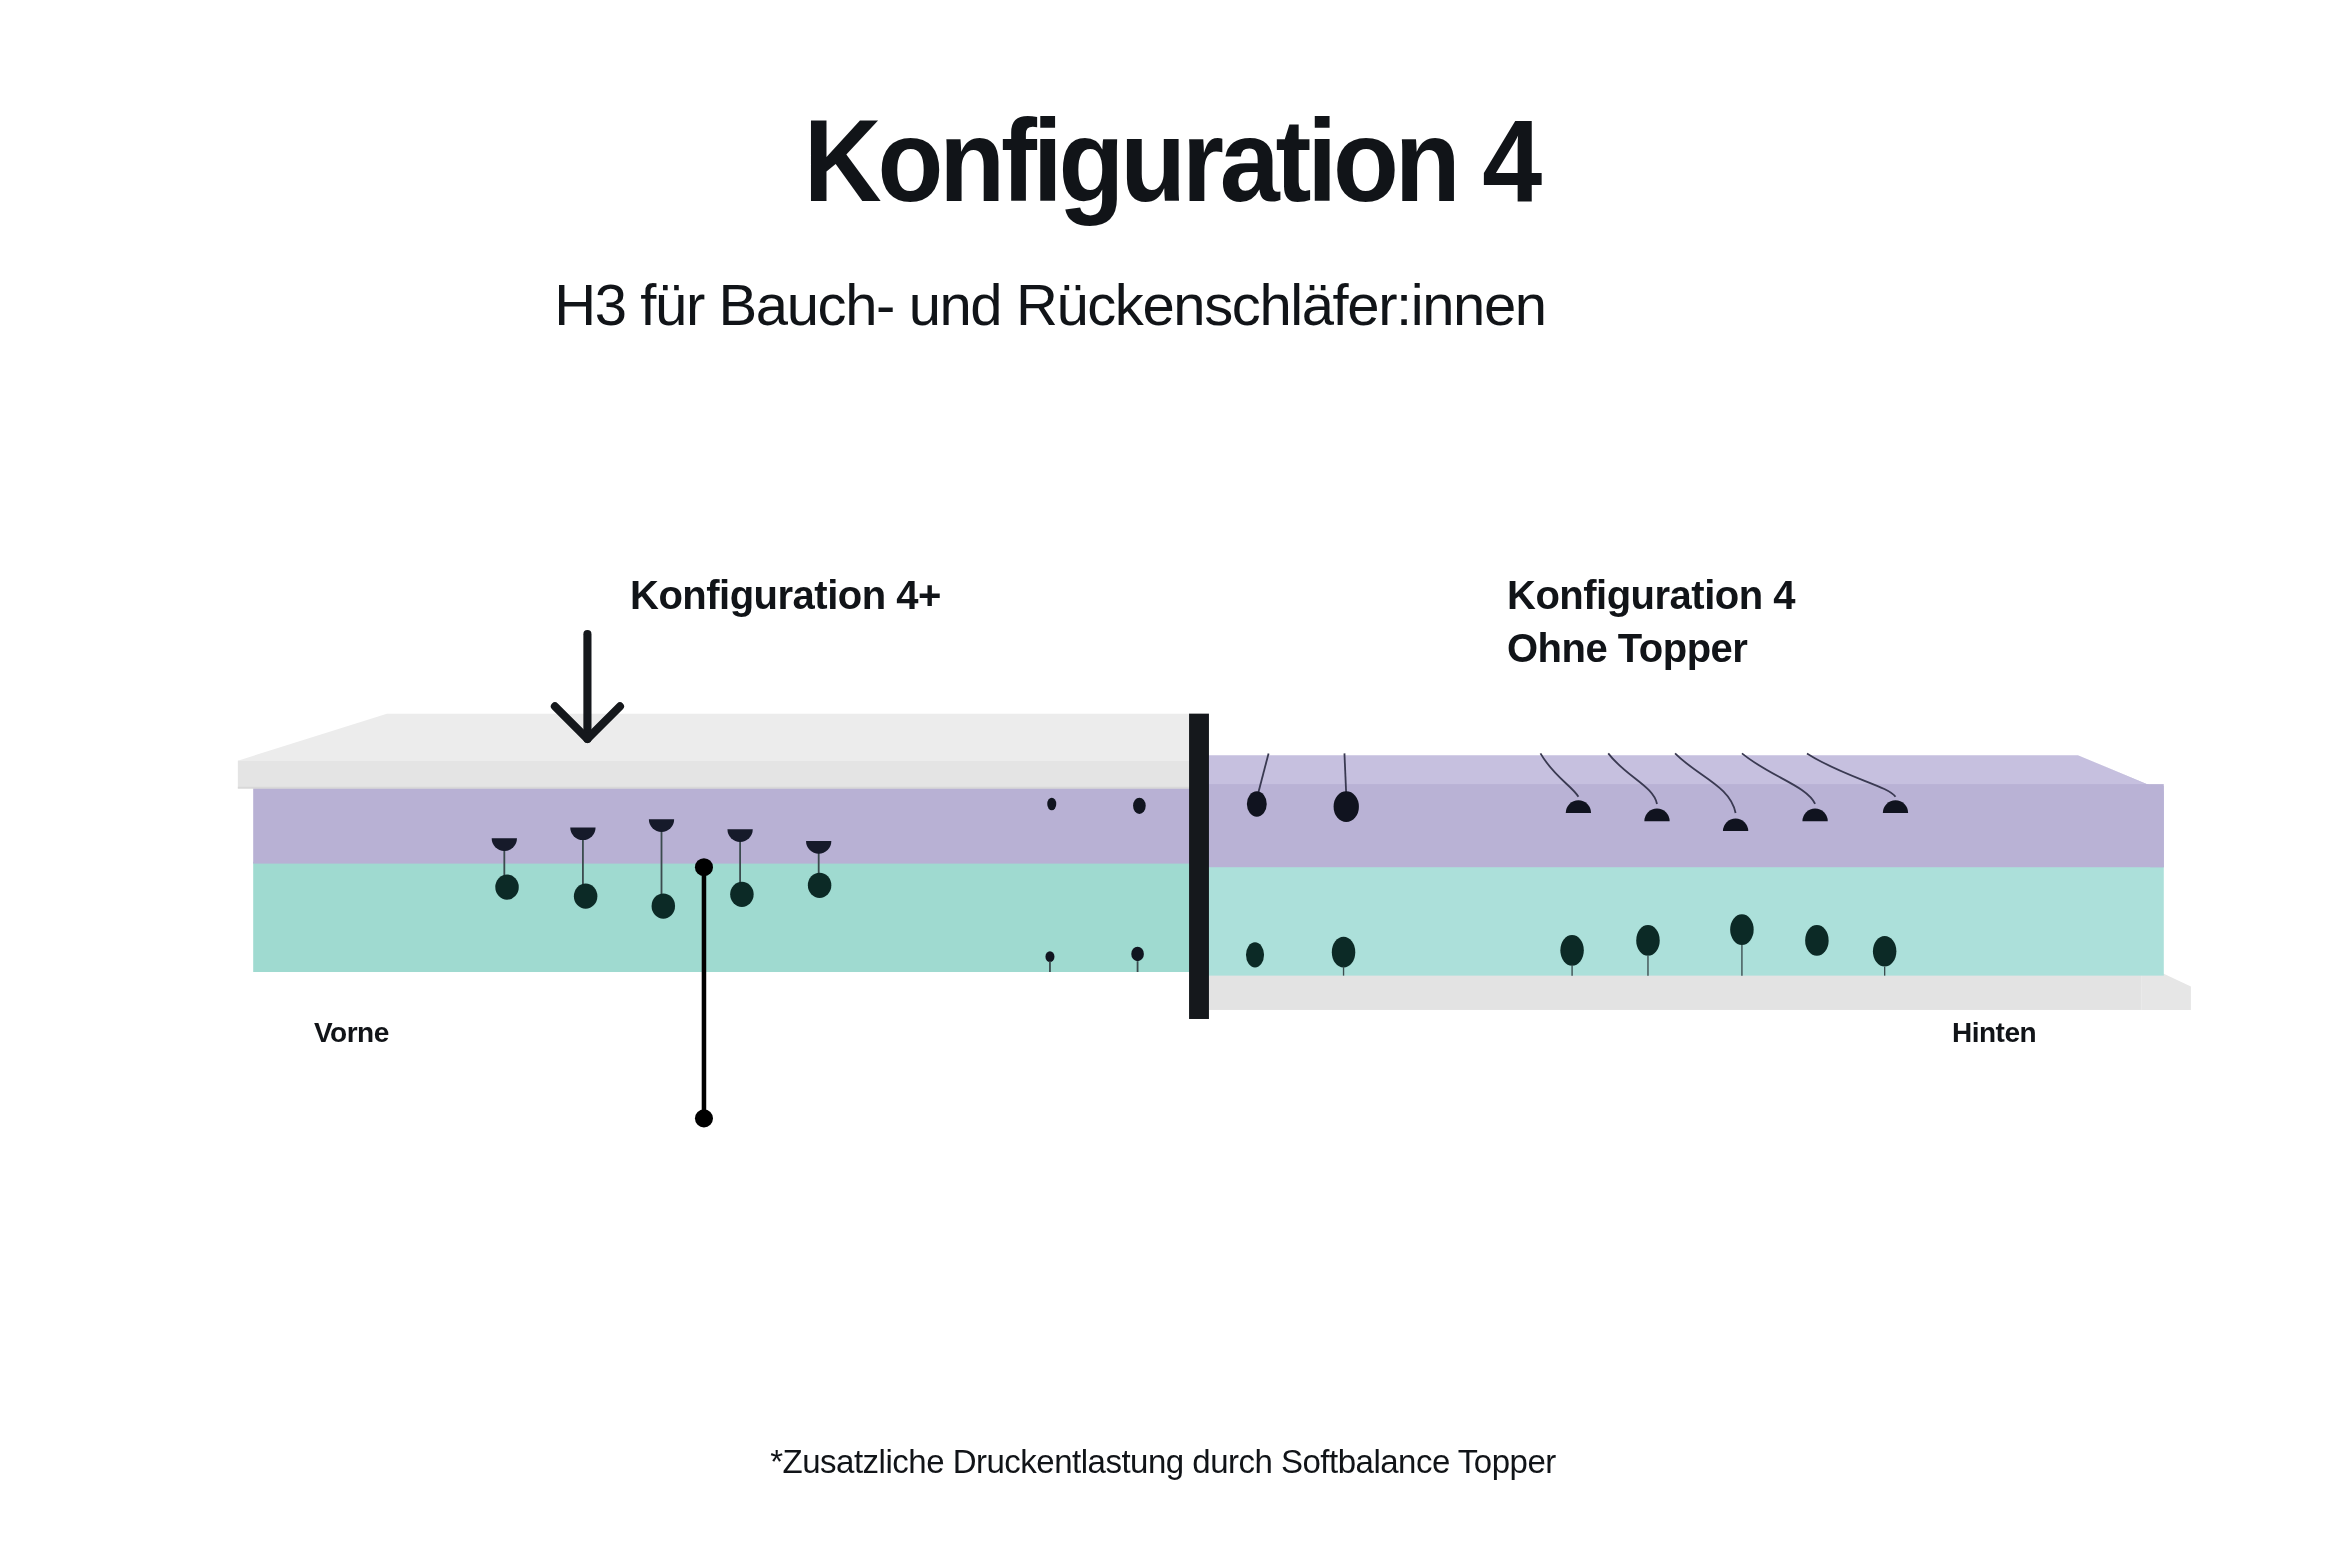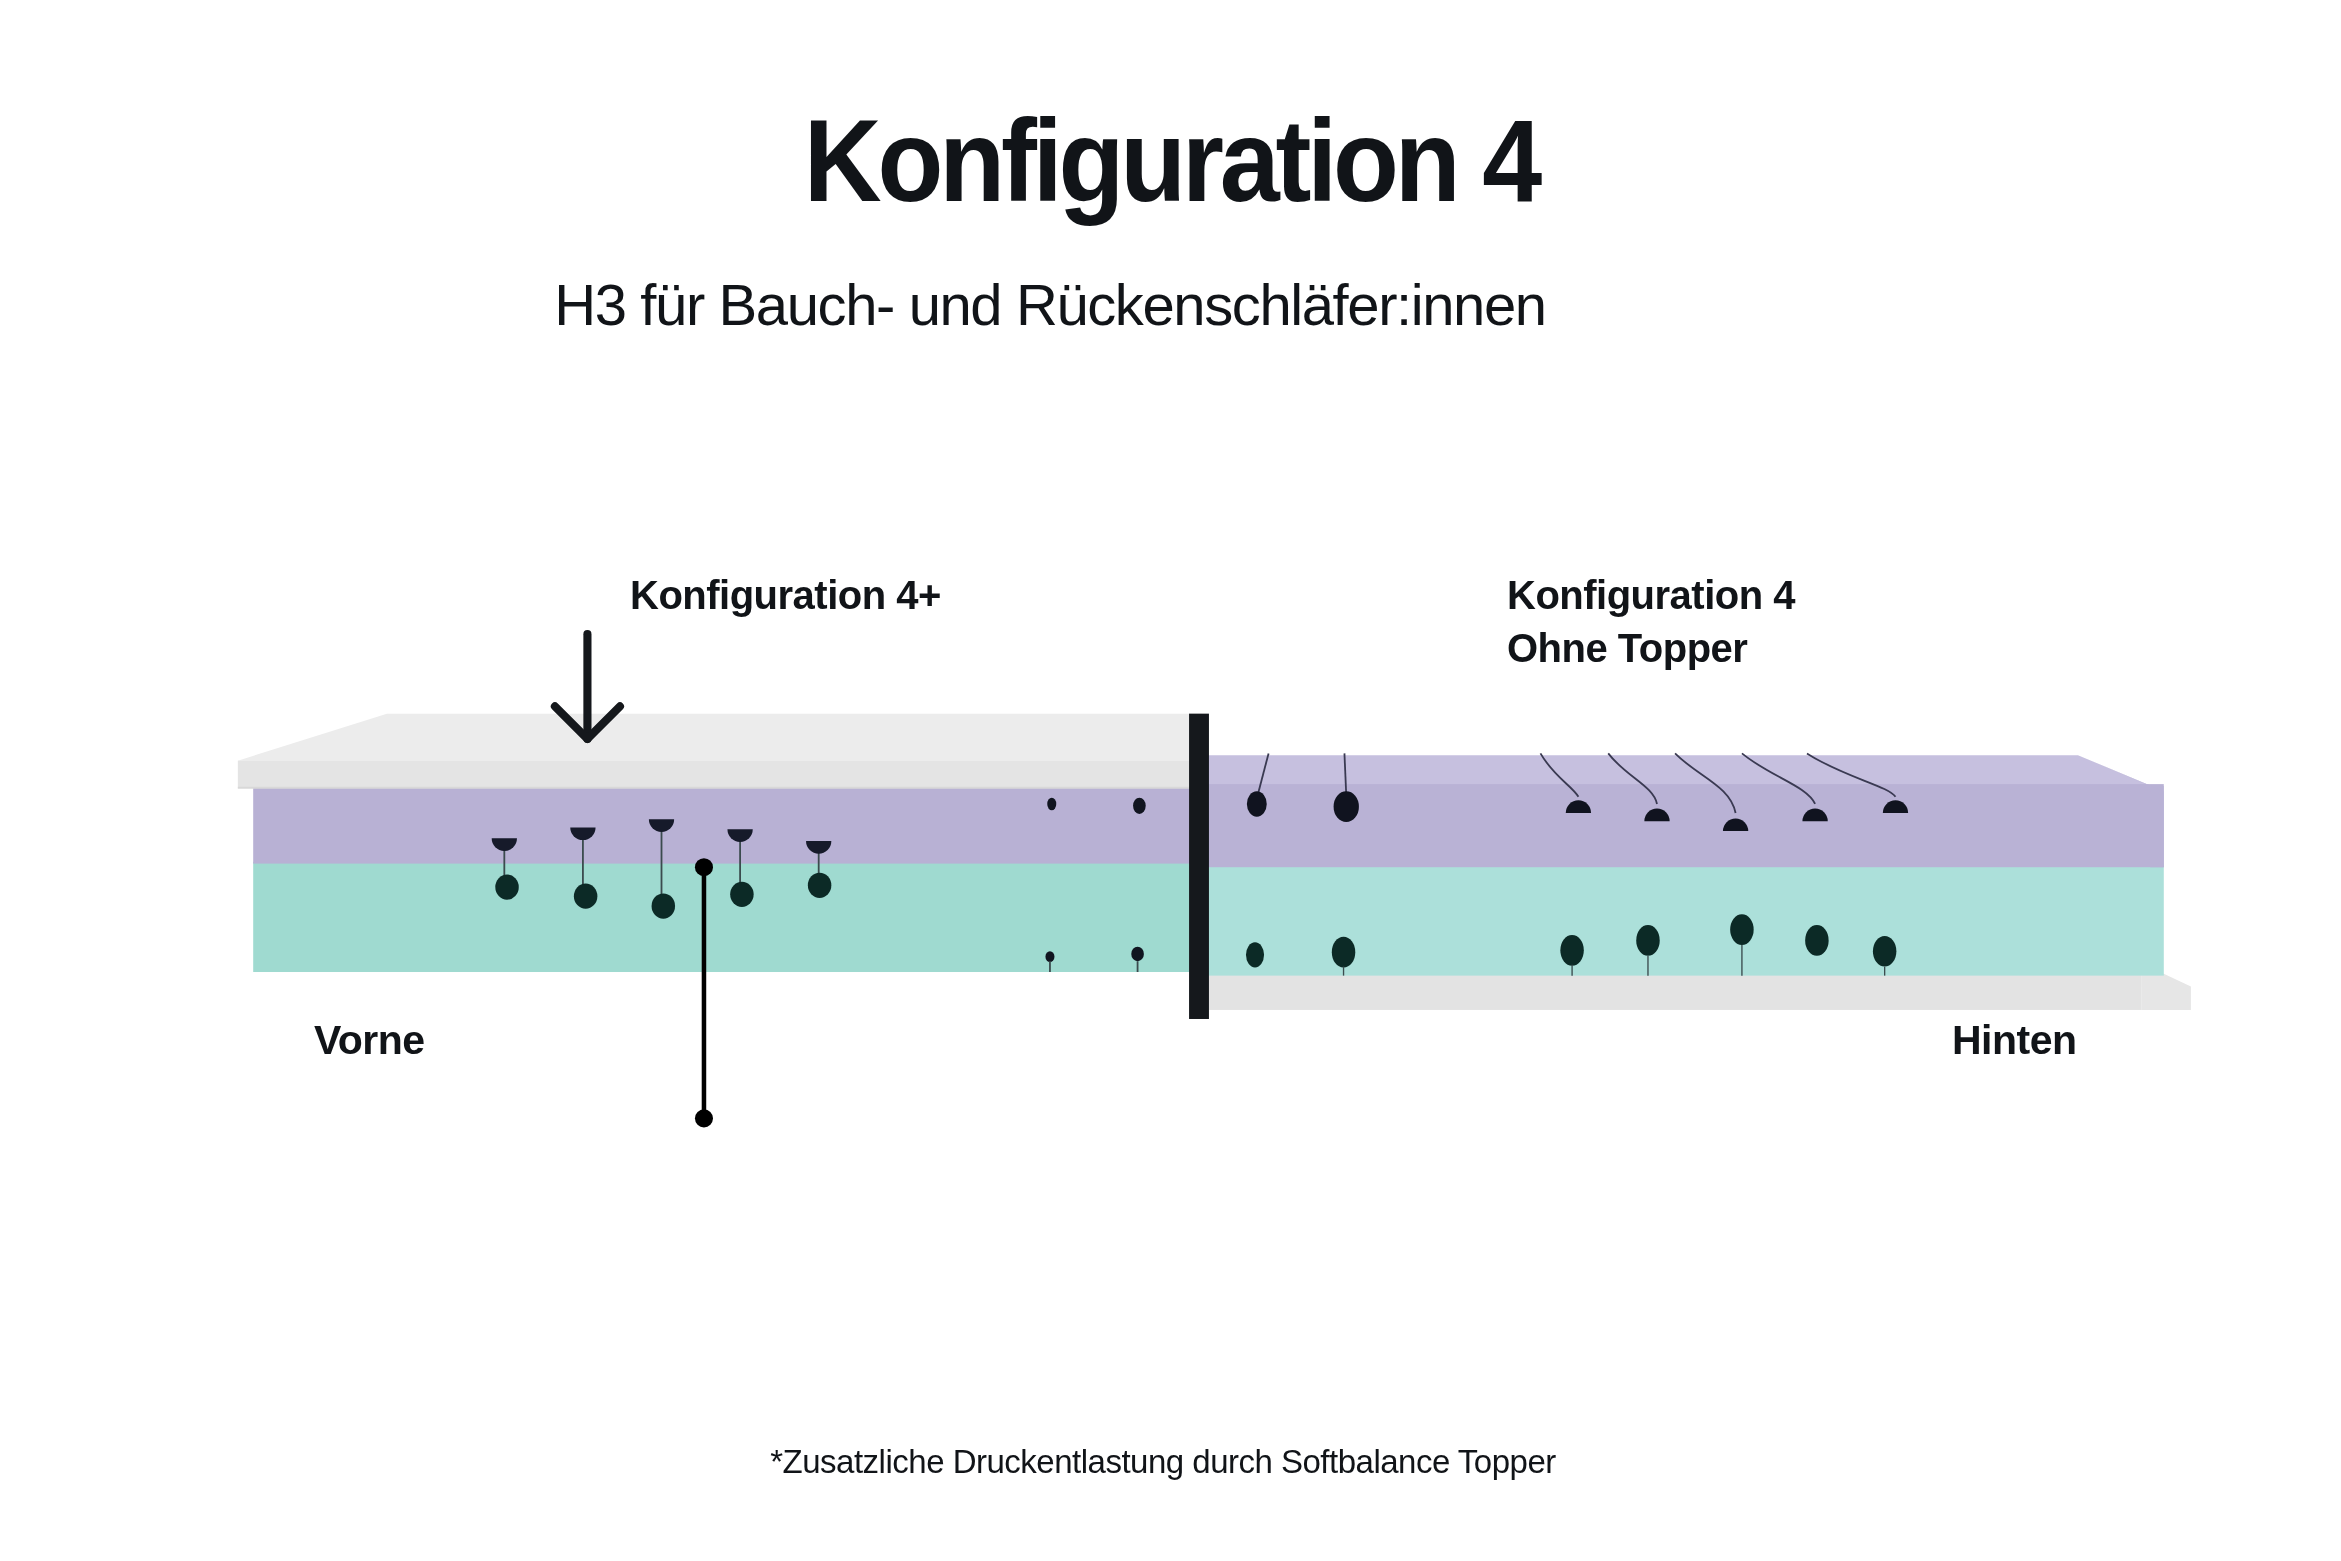--- a/index.html
+++ b/index.html
@@ -5,21 +5,21 @@
   html, body { margin: 0; padding: 0; background: #ffffff; }
   body { width: 2342px; height: 1561px; position: relative; overflow: hidden;
          font-family: "Liberation Sans", sans-serif; color: #111418; }
   .abs { position: absolute; }
   .title { left: 0; width: 2342px; top: 98px; text-align: center;
            font-size: 116px; font-weight: 700; letter-spacing: -4.5px; line-height: 1.1;
            transform: scaleX(0.93); transform-origin: center; }
   .subtitle { left: 0; width: 2100px; top: 273px; text-align: center;
               font-size: 58px; font-weight: 400; letter-spacing: -1.4px; line-height: 1.1; }
   .section-label { font-size: 40px; font-weight: 700; line-height: 53px; letter-spacing: -0.5px; }
-  .side-label { font-size: 41px; font-weight: 700; letter-spacing: -0.5px; }
+  .side-label { font-size: 28px; font-weight: 700; letter-spacing: -0.5px; }
   .callout-text { font-size: 45px; font-weight: 400; line-height: 60px; letter-spacing: -0.5px; }
   .footnote { left: 0; width: 2326px; top: 1443px; text-align: center;
               font-size: 33px; font-weight: 400; letter-spacing: -0.5px; }
   svg.diagram { position: absolute; left: 0; top: 0; }
 </style>
 </head>
 <body>
 
 <div class="abs title">Konfiguration 4</div>
 <div class="abs subtitle">H3 für Bauch- und Rückenschläfer:innen</div>

